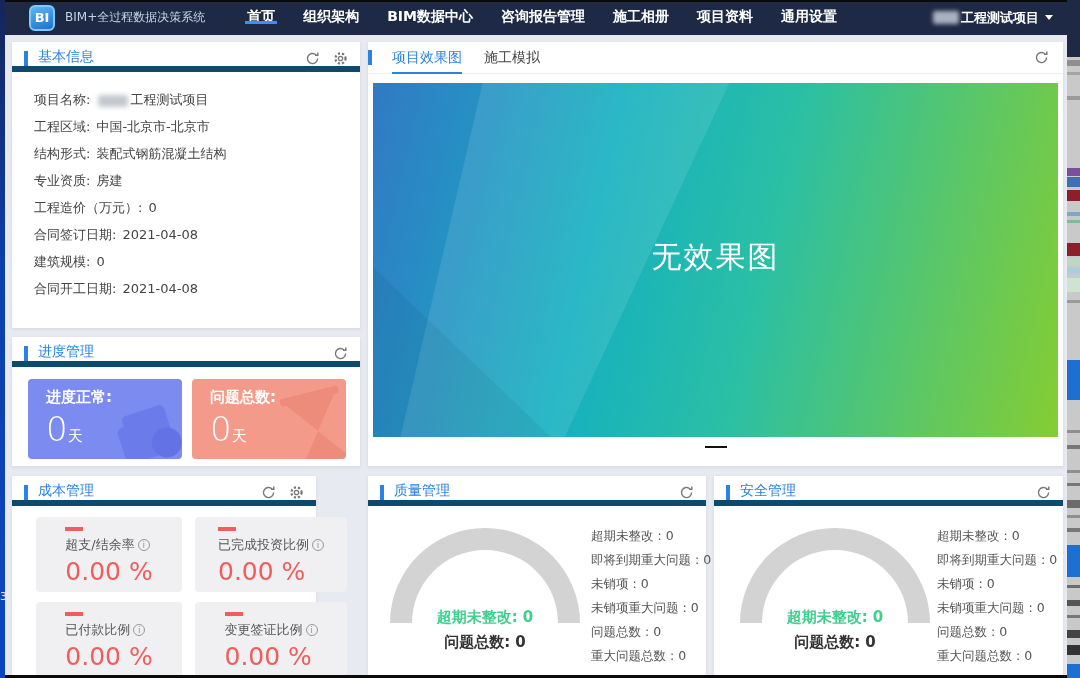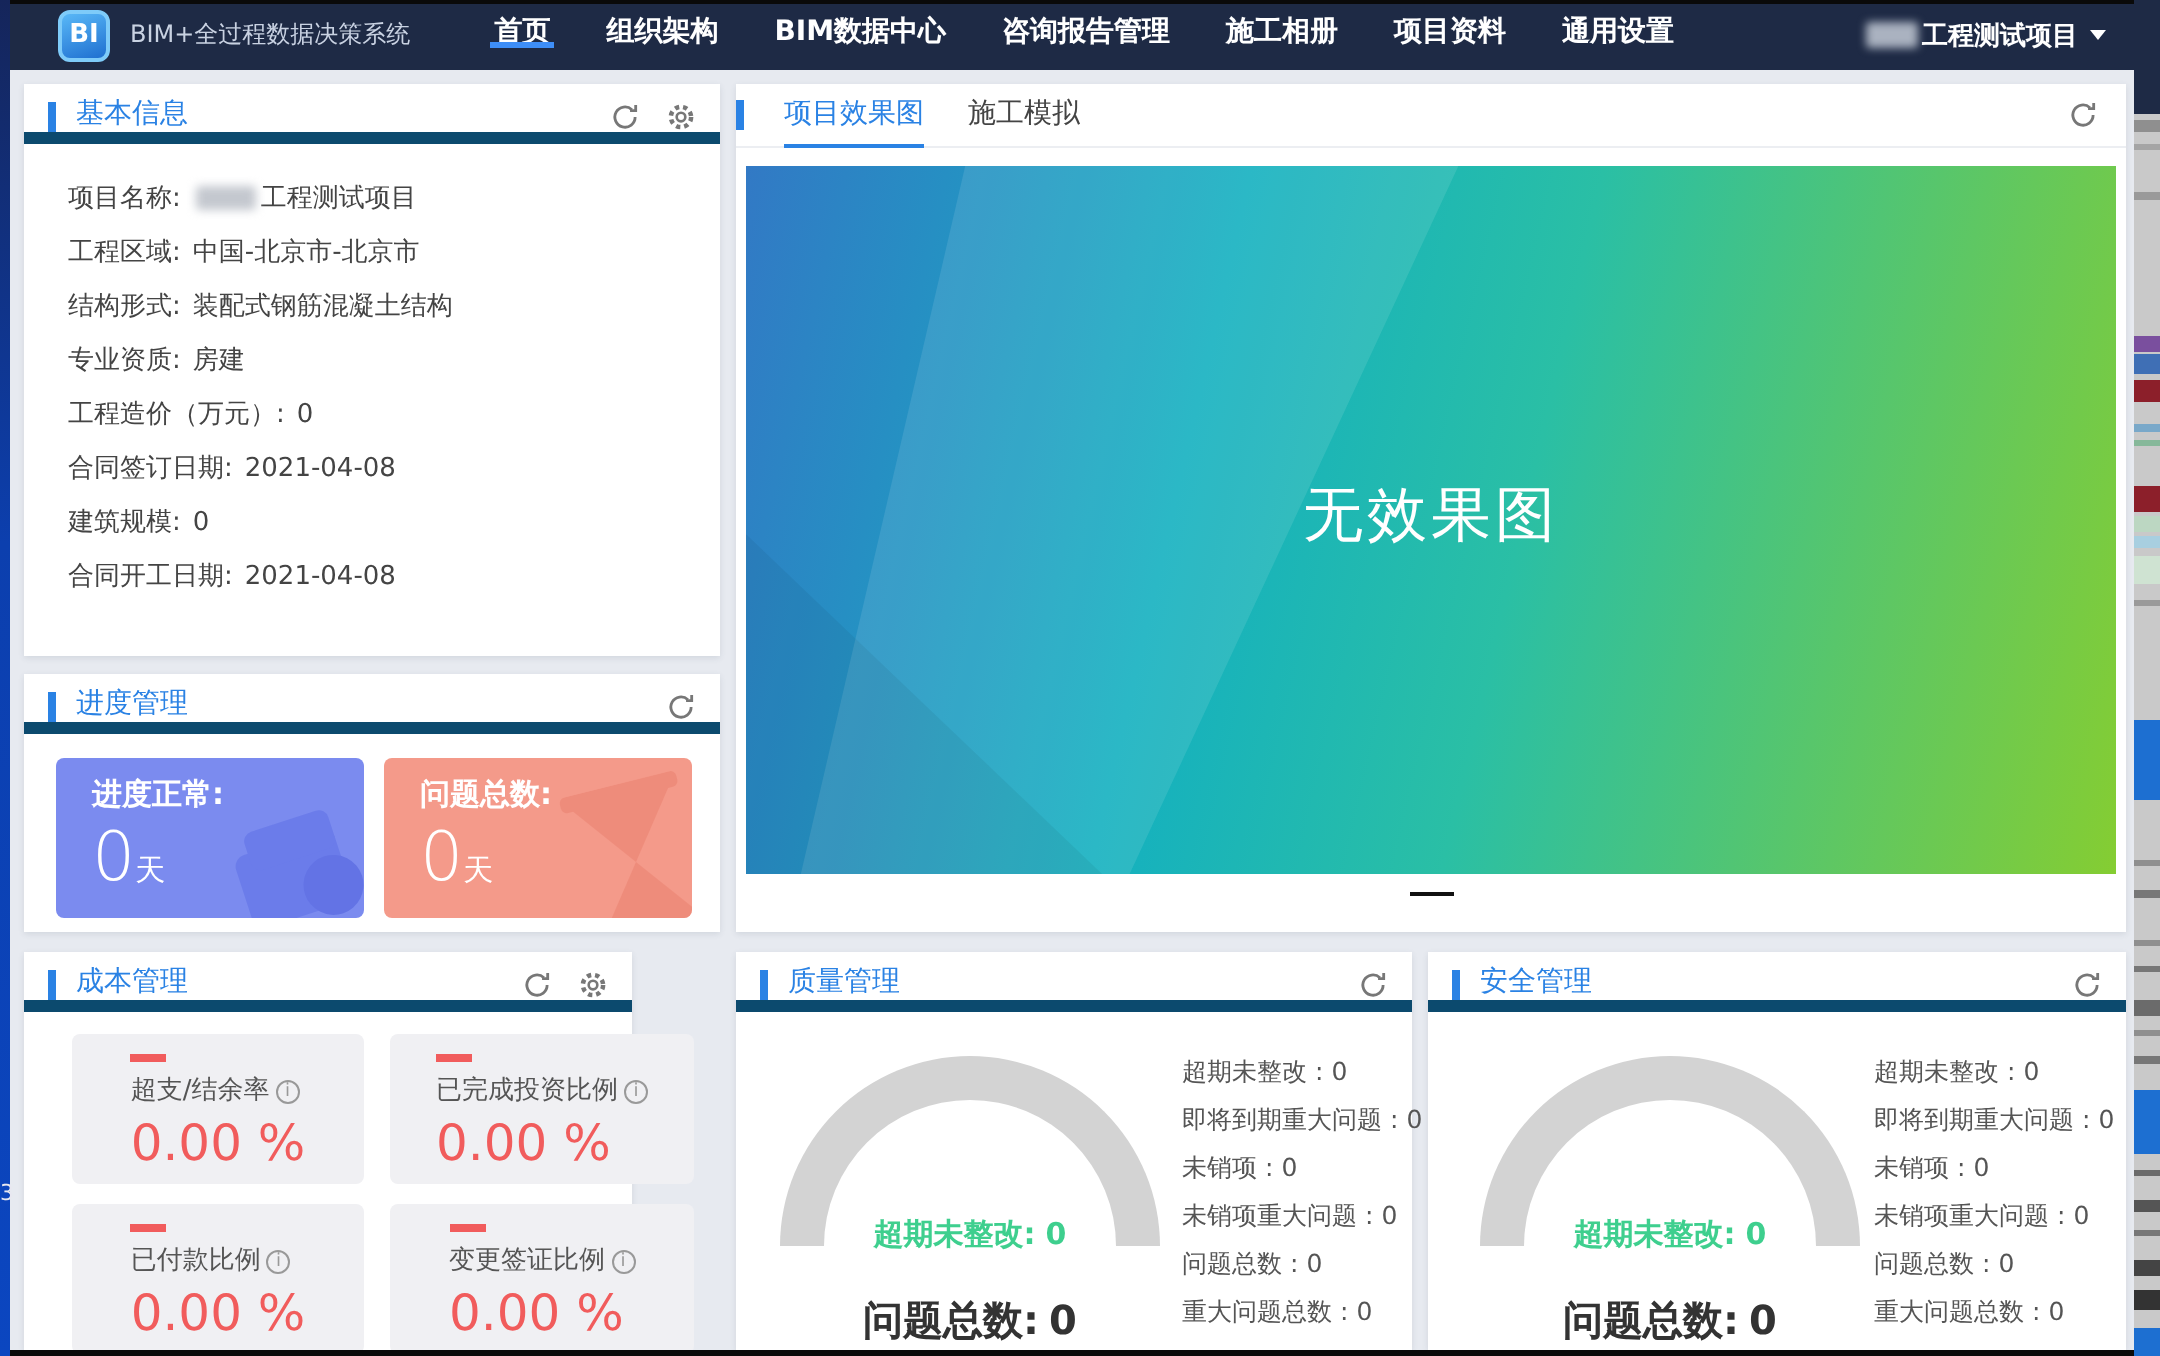--- a/index.html
+++ b/index.html
@@ -79,21 +79,21 @@
   .effect-img::after { content:""; position:absolute; inset:0; background:rgba(0,0,0,.05); clip-path:polygon(0 52%,26% 100%,0 100%); }
   .no-image-text { position:absolute; left:0; right:0; top:50%; transform:translateY(-55%); text-align:center; color:#fff; font-size:30px; letter-spacing:2px; z-index:2; }
   .drag-dash { position:absolute; left:50%; transform:translateX(-50%); top:404px; width:22px; height:2px; background:#111; cursor:pointer; }
 
   
   .gauge-panel .gauge { position:absolute; left:22px; top:52px; width:190px; height:95px; border:22px solid #d3d3d3; border-bottom:none; border-top-left-radius:95px; border-top-right-radius:95px; }
   #safety.gauge-panel .gauge { left:26px; }
   .gauge-center { position:absolute; left:22px; top:132px; width:190px; text-align:center; }
   #safety .gauge-center { left:26px; }
   .gline1 { font-size:15px; font-weight:bold; color:#3ecf8e; white-space:nowrap; }
-  .gline2 { font-size:20px; font-weight:bold; color:#333; margin-top:20px; white-space:nowrap; }
+  .gline2 { font-size:15px; font-weight:bold; color:#333; margin-top:6px; white-space:nowrap; }
   .gline1 .gval { margin-left:5px; }
   .gline2 .gval { margin-left:5px; }
   .stat-list { position:absolute; left:223px; top:48px; }
   .stat-row { font-size:12.5px; color:#555; height:24px; line-height:24px; white-space:nowrap; }
   .stat-row .sval { margin-left:4px; }
   #quality { left:368px; top:476px; width:338px; height:199px; }
   #safety { left:714px; top:476px; width:349px; height:199px; }
 
   svg { display:block; }
 </style>

